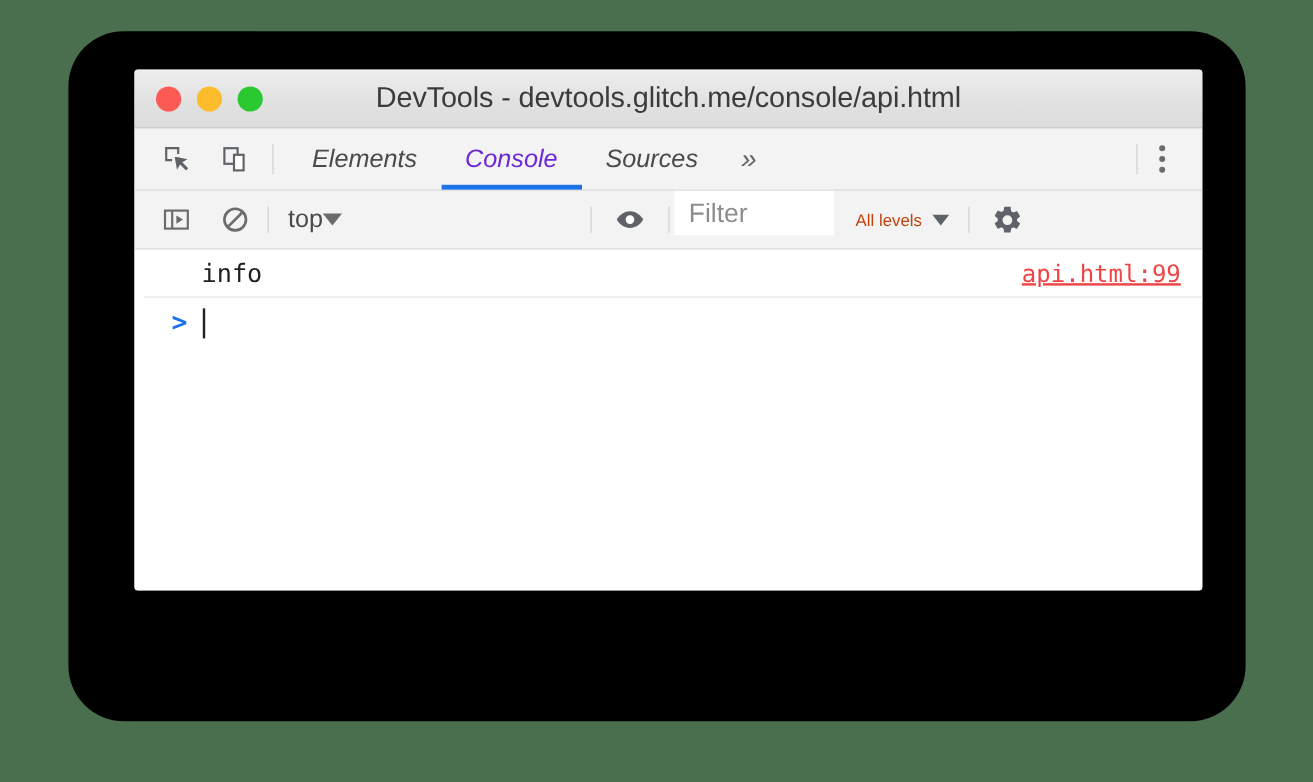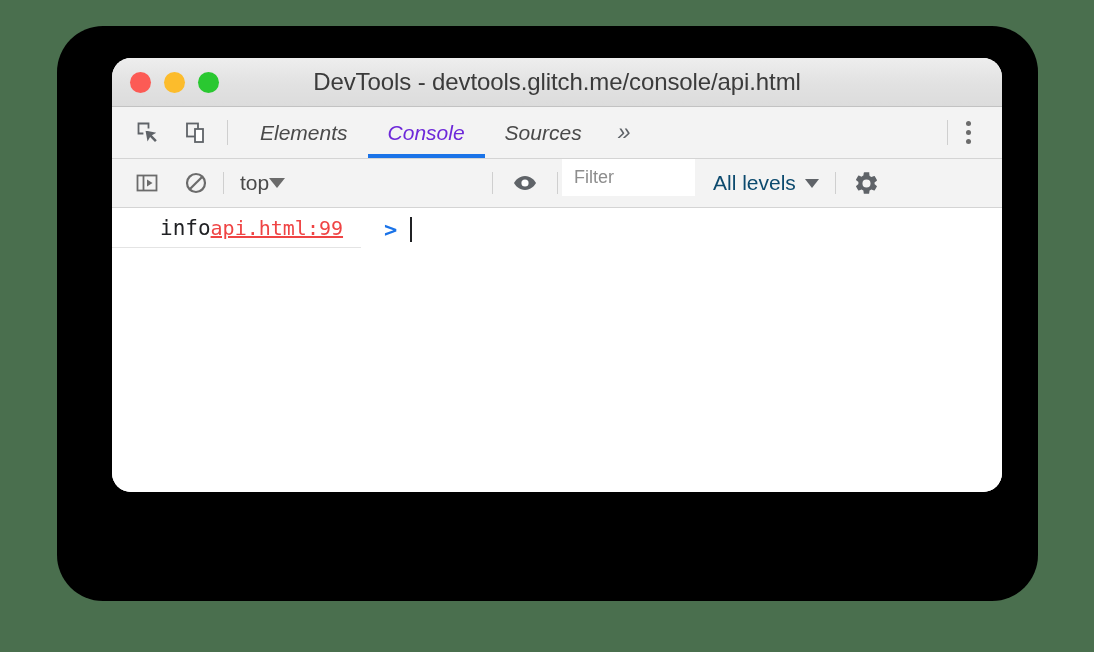--- a/index.html
+++ b/index.html
@@ -28,21 +28,21 @@
   }
 
   
   #window {
     position: absolute;
     left: 112px;
     top: 58px;
     width: 890px;
     height: 434px;
     background: #ffffff;
-    border-radius: 19px;
+    border-radius: 3px;
     overflow: hidden;
     display: flex;
     flex-direction: column;
   }
 
   
   #titlebar {
     height: 49px;
     flex: 0 0 49px;
     background: linear-gradient(to bottom, #eeeeee 0%, #e2e2e2 52%, #dcdcdc 100%);
@@ -184,51 +184,52 @@
     align-items: center;
     padding: 0 15px;
   }
   #filter-input {
     width: 133px;
     height: 37px;
     background: #ffffff;
     display: flex;
     align-items: center;
     padding-left: 12px;
-    font-size: 18px;
+    font-size: 22px;
     color: #8d8d8d;
     margin-left: 4px;
   }
   #levels {
     display: flex;
     align-items: center;
     gap: 9px;
     padding: 0 16px 0 18px;
-    font-size: 21px;
-    color: #0c4a6e;
+    font-size: 14px;
+    color: #c2410c;
     justify-content: space-between;
   }
   .caret-sm {
     width: 0; height: 0;
     border-left: 7px solid transparent;
     border-right: 7px solid transparent;
     border-top: 9px solid #5f6368;
   }
   #gear-wrap {
     display: flex;
     align-items: center;
     padding: 0 16px 0 14px;
   }
 
   
   #console-body {
     flex: 1 1 auto;
     background: #ffffff;
     display: flex;
-    flex-direction: row;
+    flex-direction: column;
+    padding-left: 8px;
   }
   .console-row {
     display: flex;
     align-items: center;
     justify-content: space-between;
     height: 40px;
     border-bottom: 1px solid #e4e4e4;
     padding: 0 18px 0 0;
     font-family: "DejaVu Sans Mono", monospace;
   }

